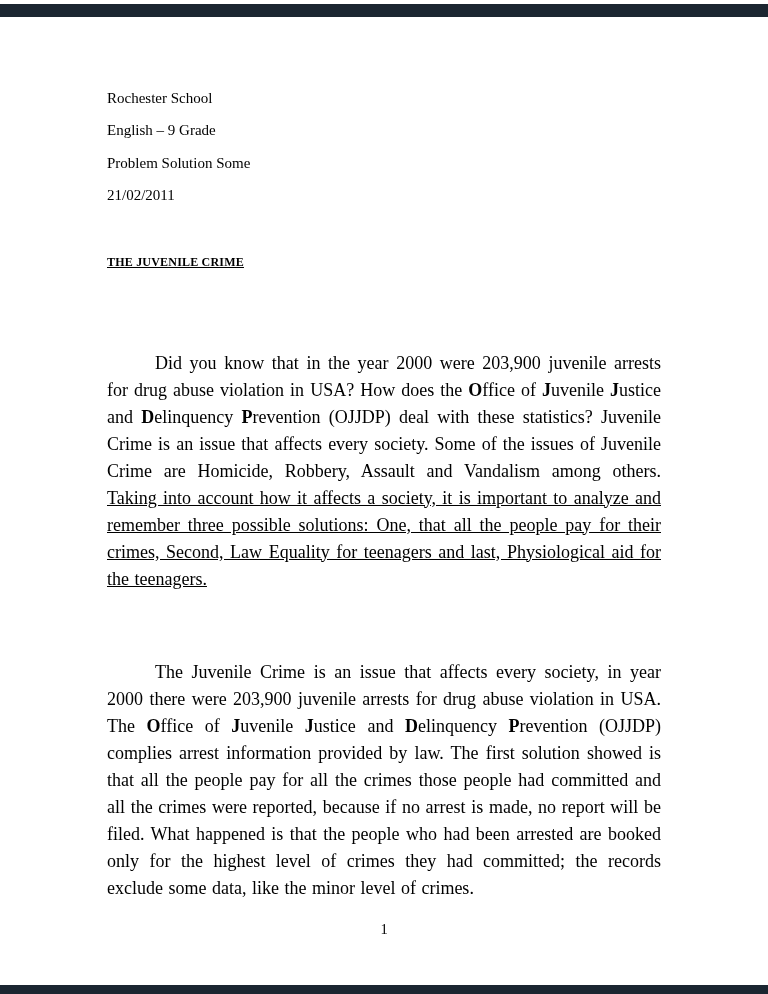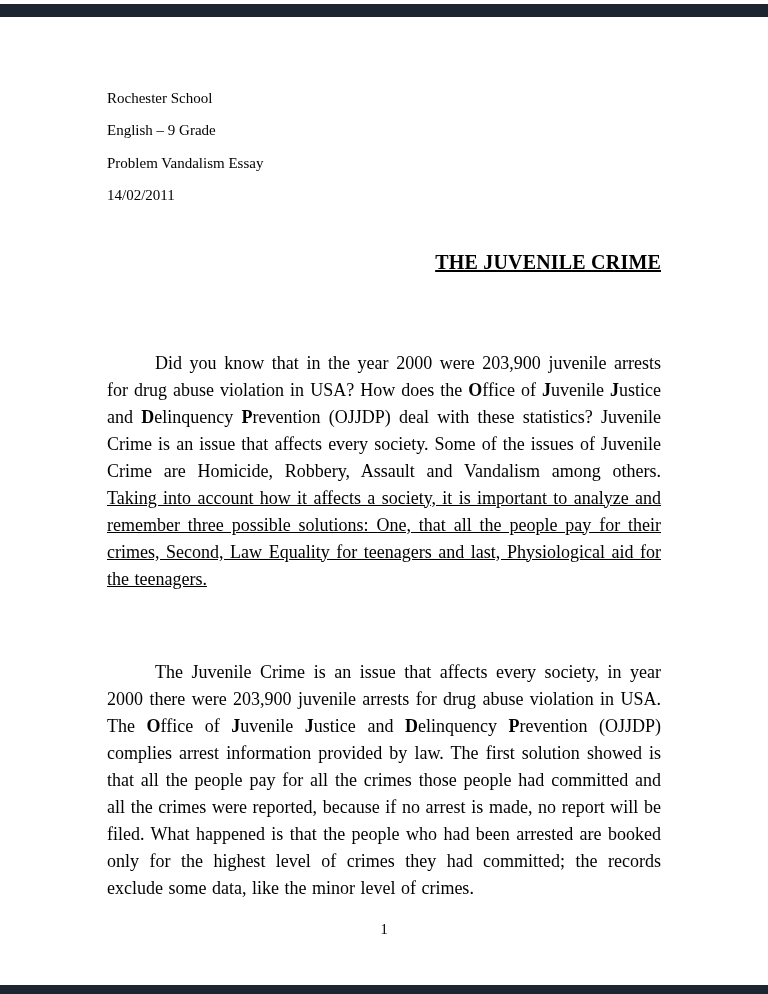--- a/index.html
+++ b/index.html
@@ -29,24 +29,24 @@
     left: 107px;
     right: 107px;
   }
   .meta-line {
     font-size: 15px;
     line-height: 32.4px;
     text-align: left;
   }
   .essay-title {
     margin-top: 37px;
-    font-size: 20px;
+    font-size: 12px;
     font-weight: bold;
     text-decoration: underline;
-    text-align: right;
+    text-align: left;
     line-height: 27px;
     letter-spacing: 0.2px;
   }
   .para {
     font-size: 18px;
     line-height: 27px;
     text-align: justify;
     word-spacing: 1px;
   }
   .p1 { margin-top: 74px; text-indent: 48px; }
@@ -67,22 +67,22 @@
 
 <div class="page">
 
   <div class="bar bar-top" style="background-color: rgb(27, 38, 49);"></div>
 
   <div class="content">
 
     <div>
       <p class="meta-line">Rochester School</p>
       <p class="meta-line">English – 9 Grade</p>
-      <p class="meta-line">Problem Vandalism Essay</p>
-      <p class="meta-line">14/02/2011</p>
+      <p class="meta-line">Problem Solution Some</p>
+      <p class="meta-line">21/02/2011</p>
     </div>
 
     <h1 class="essay-title">THE JUVENILE CRIME</h1>
 
     <p class="para p1"><span>Did you know that in the year 2000 were 203,900 juvenile arrests for drug abuse violation in USA? How does the </span><span style="font-weight: bold;">O</span><span>ffice of </span><span style="font-weight: bold;">J</span><span>uvenile </span><span style="font-weight: bold;">J</span><span>ustice and </span><span style="font-weight: bold;">D</span><span>elinquency </span><span style="font-weight: bold;">P</span><span>revention (OJJDP) deal with these statistics? Juvenile Crime is an issue that affects every society. Some of the issues of Juvenile Crime are Homicide, Robbery, Assault and Vandalism among others. </span><span style="text-decoration: underline;">Taking into account how it affects a society, it is important to analyze and remember three possible solutions: One, that all the people pay for their crimes, Second, Law Equality for teenagers and last, Physiological aid for the teenagers.</span></p>
 
     <p class="para p2"><span>The Juvenile Crime is an issue that affects every society, in year 2000 there were 203,900 juvenile arrests for drug abuse violation in USA.</span></p>
 
     <p class="para p3"><span>The </span><span style="font-weight: bold;">O</span><span>ffice of </span><span style="font-weight: bold;">J</span><span>uvenile </span><span style="font-weight: bold;">J</span><span>ustice and </span><span style="font-weight: bold;">D</span><span>elinquency </span><span style="font-weight: bold;">P</span><span>revention (OJJDP) complies arrest information provided by law. The first solution showed is that all the people pay for all the crimes those people had committed and all the crimes were reported, because if no arrest is made, no report will be filed. What happened is that the people who had been arrested are booked only for the highest level of crimes they had committed; the records exclude some data, like the minor level of crimes.</span></p>
 

